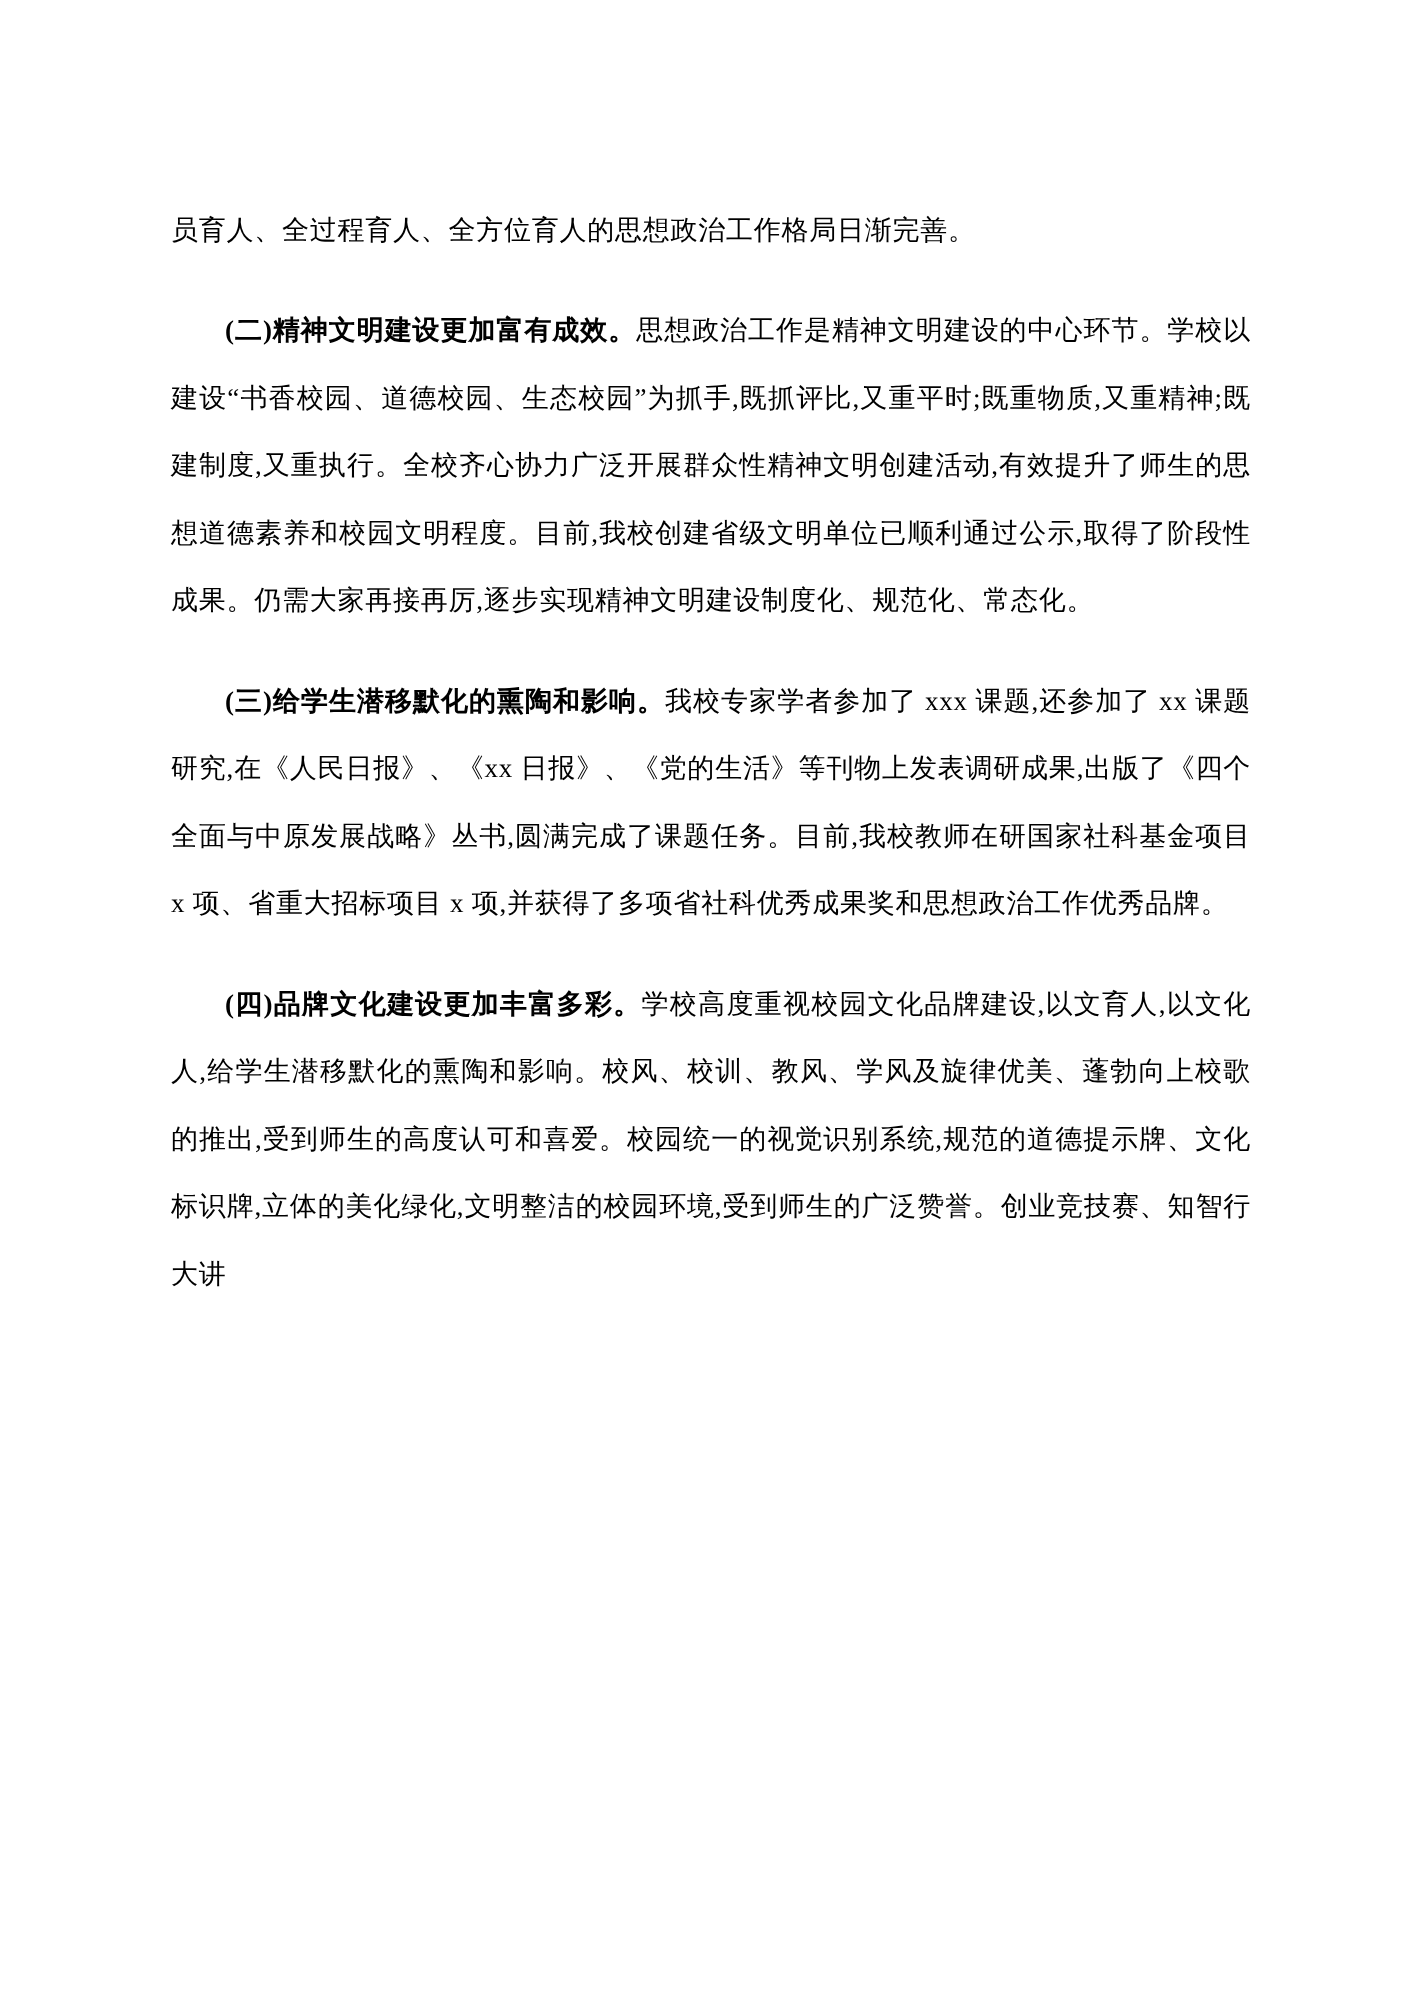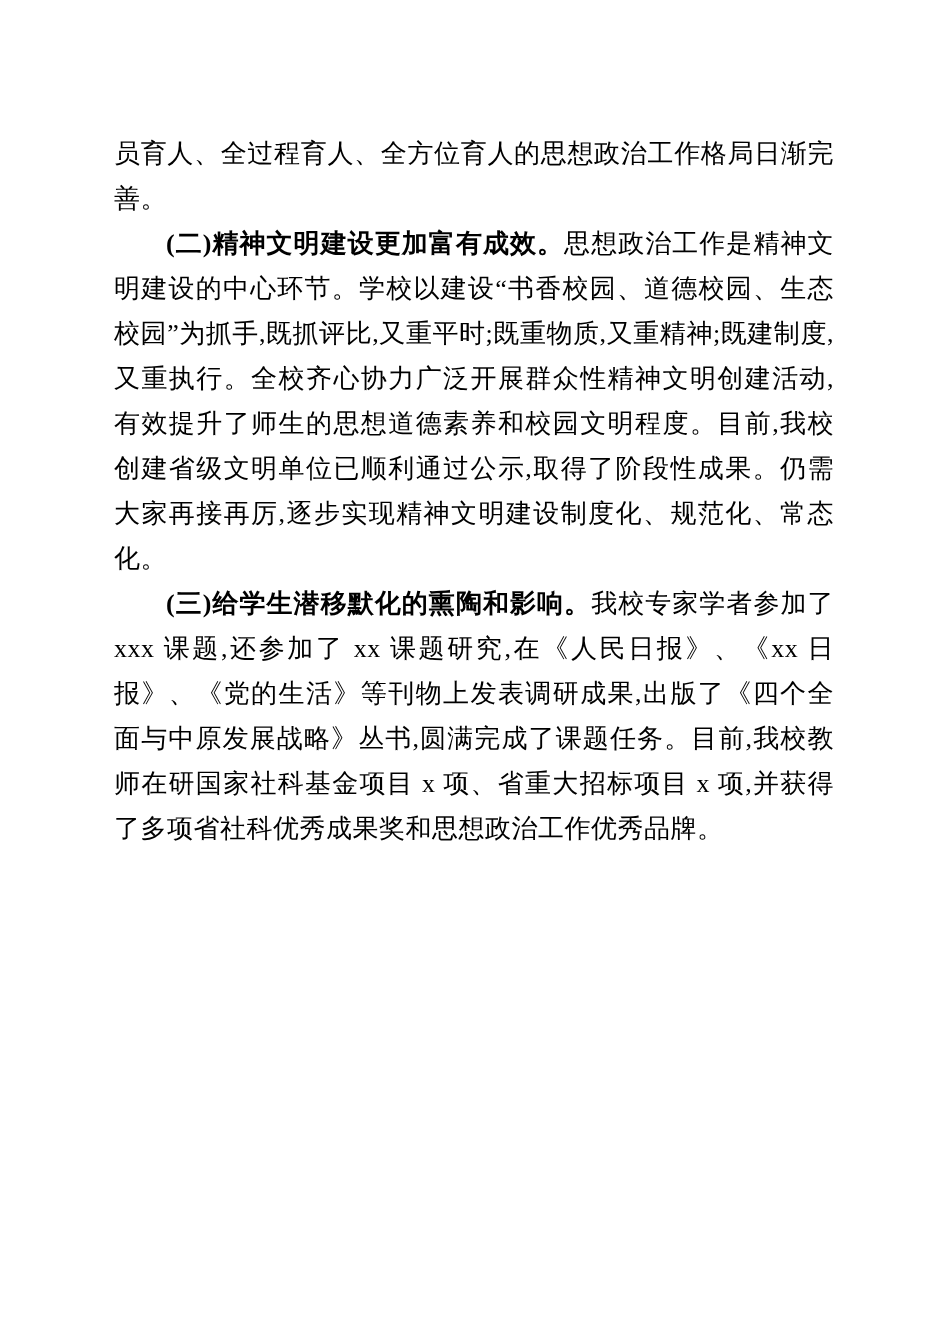--- a/index.html
+++ b/index.html
@@ -17,41 +17,43 @@
     color: #000000;
   }
   .content {
     position: absolute;
     left: 114px;
     top: 131px;
     width: 720px;
   }
   .para {
     margin: 0;
-    font-size: 26px;
+    font-size: 18px;
     line-height: 45px;
     text-align: justify;
     text-justify: inter-ideograph;
     letter-spacing: 0.5px;
     word-break: break-all;
   }
   .para.indent {
     text-indent: 2em;
+    margin-top: 22px;
   }
   .para b {
     font-weight: 700;
   }
 </style>
 </head>
 <body>
 
 <div class="page">
   <div class="content">
 
     <p class="para"><b></b><span>员育人、全过程育人、全方位育人的思想政治工作格局日渐完善。</span></p>
 
     <p class="para indent"><b>(二)精神文明建设更加富有成效。</b><span>思想政治工作是精神文明建设的中心环节。学校以建设“书香校园、道德校园、生态校园”为抓手,既抓评比,又重平时;既重物质,又重精神;既建制度,又重执行。全校齐心协力广泛开展群众性精神文明创建活动,有效提升了师生的思想道德素养和校园文明程度。目前,我校创建省级文明单位已顺利通过公示,取得了阶段性成果。仍需大家再接再厉,逐步实现精神文明建设制度化、规范化、常态化。</span></p>
 
     <p class="para indent"><b>(三)给学生潜移默化的熏陶和影响。</b><span>我校专家学者参加了 xxx 课题,还参加了 xx 课题研究,在《人民日报》、《xx 日报》、《党的生活》等刊物上发表调研成果,出版了《四个全面与中原发展战略》丛书,圆满完成了课题任务。目前,我校教师在研国家社科基金项目 x 项、省重大招标项目 x 项,并获得了多项省社科优秀成果奖和思想政治工作优秀品牌。</span></p>
 
+    <p class="para indent"><b>(四)品牌文化建设更加丰富多彩。</b><span>学校高度重视校园文化品牌建设,以文育人,以文化人,给学生潜移默化的熏陶和影响。校风、校训、教风、学风及旋律优美、蓬勃向上校歌的推出,受到师生的高度认可和喜爱。校园统一的视觉识别系统,规范的道德提示牌、文化标识牌,立体的美化绿化,文明整洁的校园环境,受到师生的广泛赞誉。创业竞技赛、知智行大讲</span></p>
 
   </div>
 </div>
 
 </body></html>

